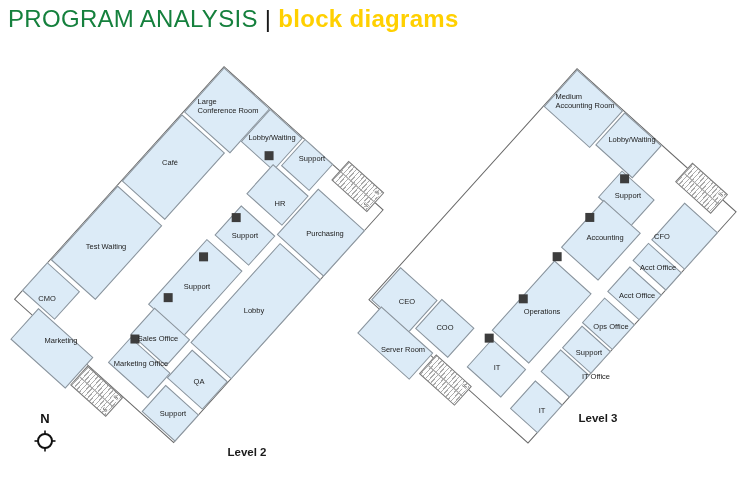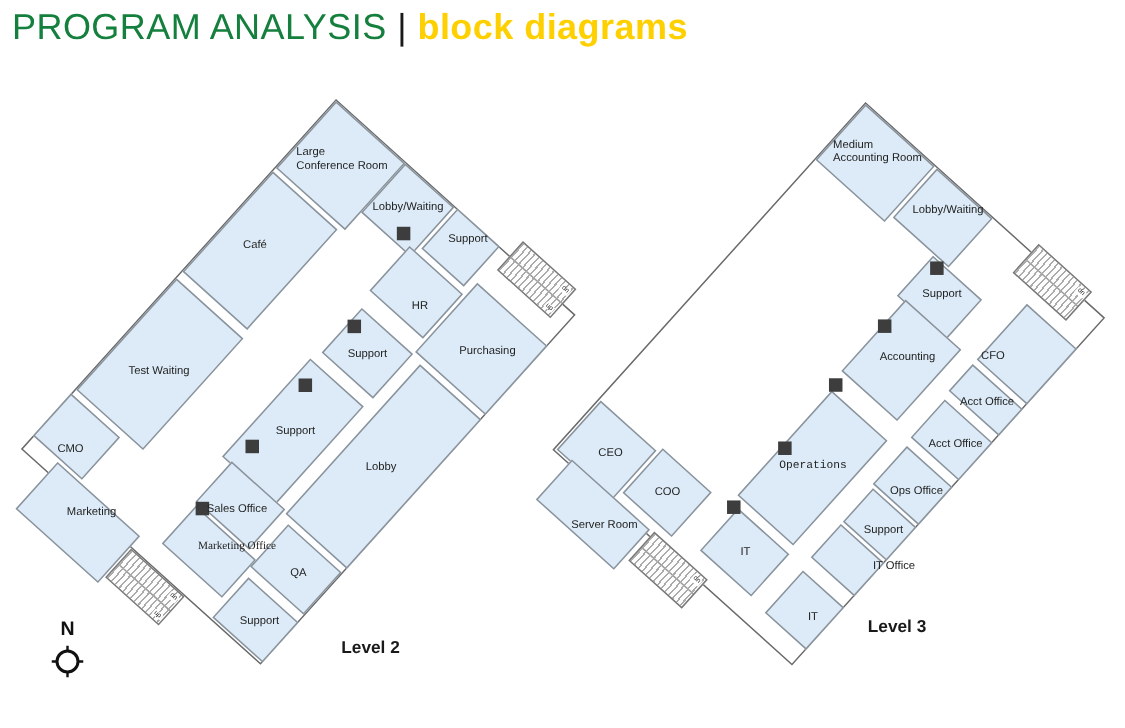--- a/index.html
+++ b/index.html
@@ -110,37 +110,37 @@
     <div class="lbl" style="left: 325px; top: 234px;">Purchasing</div>
     <div class="lbl" style="left: 280px; top: 204px;">HR</div>
     <div class="lbl" style="left: 170px; top: 163px;">Café</div>
     <div class="lbl" style="left: 245px; top: 236px;">Support</div>
     <div class="lbl" style="left: 106px; top: 247px;">Test Waiting</div>
     <div class="lbl" style="left: 197px; top: 287px;">Support</div>
     <div class="lbl" style="left: 254px; top: 311px;">Lobby</div>
     <div class="lbl" style="left: 47px; top: 299px;">CMO</div>
     <div class="lbl" style="left: 61px; top: 341px;">Marketing</div>
     <div class="lbl" style="left: 158px; top: 339px;">Sales Office</div>
-    <div class="lbl" style="left: 158px; top: 364px; font-family: Liberation Serif, serif;">Marketing Office</div>
+    <div class="lbl" style="left: 141px; top: 364px;">Marketing Office</div>
     <div class="lbl" style="left: 199px; top: 382px;">QA</div>
     <div class="lbl" style="left: 173px; top: 414px;">Support</div>
-    <div class="caption" style="left: 247px; top: 432px;">Level 2</div>
+    <div class="caption" style="left: 247px; top: 452px;">Level 2</div>
     <div class="lbl ml" style="left: 585px; top: 101px;">Medium
 Accounting Room</div>
     <div class="lbl" style="left: 632px; top: 140px;">Lobby/Waiting</div>
     <div class="lbl" style="left: 628px; top: 196px;">Support</div>
     <div class="lbl" style="left: 662px; top: 237px;">CFO</div>
     <div class="lbl" style="left: 605px; top: 238px;">Accounting</div>
     <div class="lbl" style="left: 658px; top: 268px;">Acct Office</div>
     <div class="lbl" style="left: 637px; top: 296px;">Acct Office</div>
     <div class="lbl" style="left: 611px; top: 327px;">Ops Office</div>
     <div class="lbl" style="left: 589px; top: 353px;">Support</div>
     <div class="lbl" style="left: 596px; top: 377px;">IT Office</div>
     <div class="lbl" style="left: 542px; top: 411px;">IT</div>
-    <div class="lbl" style="left: 542px; top: 312px; font-family: Liberation Mono, monospace;">Operations</div>
+    <div class="lbl" style="left: 542px; top: 312px;">Operations</div>
     <div class="lbl" style="left: 497px; top: 368px;">IT</div>
     <div class="lbl" style="left: 407px; top: 302px;">CEO</div>
     <div class="lbl" style="left: 445px; top: 328px;">COO</div>
     <div class="lbl" style="left: 403px; top: 350px;">Server Room</div>
     <div class="caption" style="left: 598px; top: 418px;">Level 3</div>
   </div>
 
 <div class="compass">
   <svg width="36" height="52" viewBox="0 0 36 52">
     <text id="compass-n" x="18" y="17" text-anchor="middle" font-size="13" font-weight="bold" fill="#111" font-family="Liberation Sans, sans-serif">N</text>

